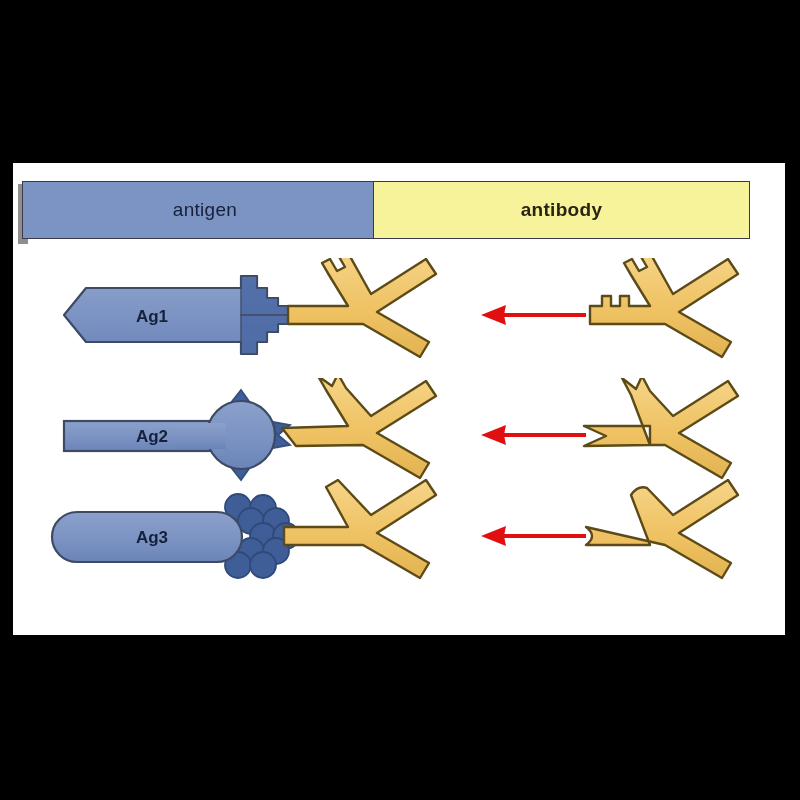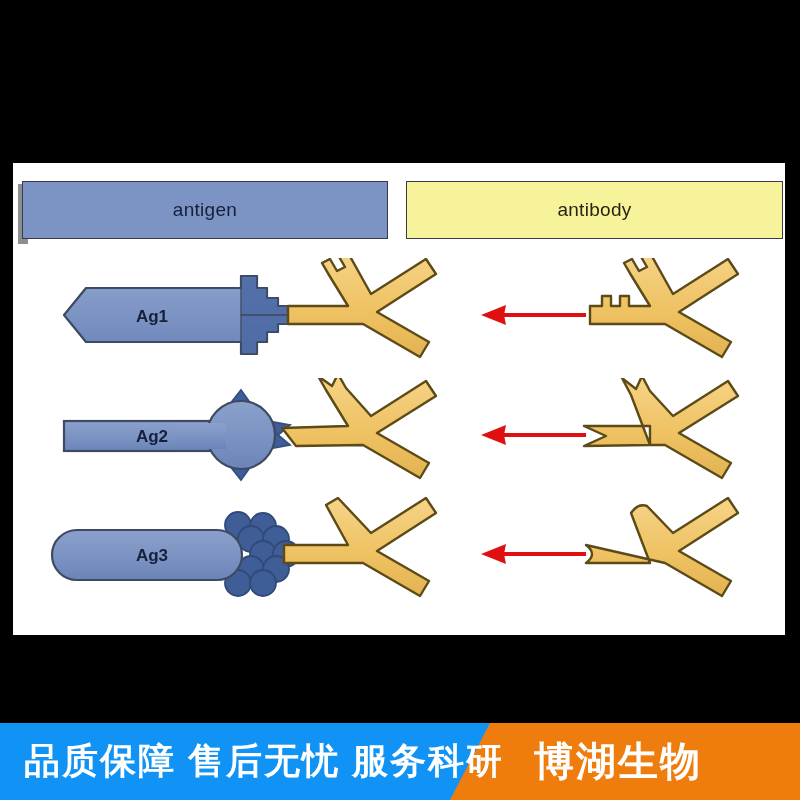--- a/index.html
+++ b/index.html
@@ -85,21 +85,21 @@
 <div id="stage">
 
   <div class="panel">
 
     <div class="legend-shadow" style="left:5px;top:21px;"></div>
 
     <div class="legend-bar legend-antigen" style="left:9px;top:18px;">
       <span>antigen</span>
     </div>
 
-    <div class="legend-bar legend-antibody" style="left:393px;top:18px;">
+    <div class="legend-bar legend-antibody" style="left:360px;top:18px;font-weight:bold;">
       <span>antibody</span>
     </div>
 
     <div class="row row-1" style="top:95px;">
       <svg class="svgbox" viewBox="0 0 772 118">
         <defs>
           <linearGradient id="agGrad1" x1="0" y1="0" x2="0" y2="1">
             <stop offset="0%" stop-color="#8ba0cb"></stop>
             <stop offset="55%" stop-color="#7b93c3"></stop>
             <stop offset="100%" stop-color="#6b84b8"></stop>
@@ -243,21 +243,21 @@
                    L 705 85
                    L 696 100
                    L 639 67
                    L 624 67
                    L 624 48
                    Z" fill="url(#abGrad2)" stroke="#5c4a17" stroke-width="2.4" stroke-linejoin="round"></path>
         </g>
       </svg>
     </div>
 
-    <div class="row row-3" style="top:334px;">
+    <div class="row row-3" style="top:316px;">
       <svg class="svgbox" viewBox="0 0 772 118">
         <defs>
           <linearGradient id="agGrad3" x1="0" y1="0" x2="0" y2="1">
             <stop offset="0%" stop-color="#8ba0cb"></stop>
             <stop offset="55%" stop-color="#7b93c3"></stop>
             <stop offset="100%" stop-color="#6b84b8"></stop>
           </linearGradient>
           <linearGradient id="abGrad3" x1="0" y1="0" x2="0" y2="1">
             <stop offset="0%" stop-color="#f6d488"></stop>
             <stop offset="55%" stop-color="#efc263"></stop>
@@ -316,22 +316,14 @@
                    L 705 84
                    L 696 99
                    L 639 66
                    Z" fill="url(#abGrad3)" stroke="#5c4a17" stroke-width="2.4" stroke-linejoin="round"></path>
         </g>
       </svg>
     </div>
 
   </div>
 
-  <div class="banner">
-    <div class="banner-blue"></div>
-    <svg class="banner-orange" viewBox="0 0 800 77" preserveAspectRatio="none">
-      <polygon points="490,0 800,0 800,77 450,77" fill="#ee7d0e"></polygon>
-    </svg>
-    <div class="banner-text-left">品质保障 售后无忧 服务科研</div>
-    <div class="banner-text-right">博湖生物</div>
-  </div>
 
 </div>
 
 </body></html>

